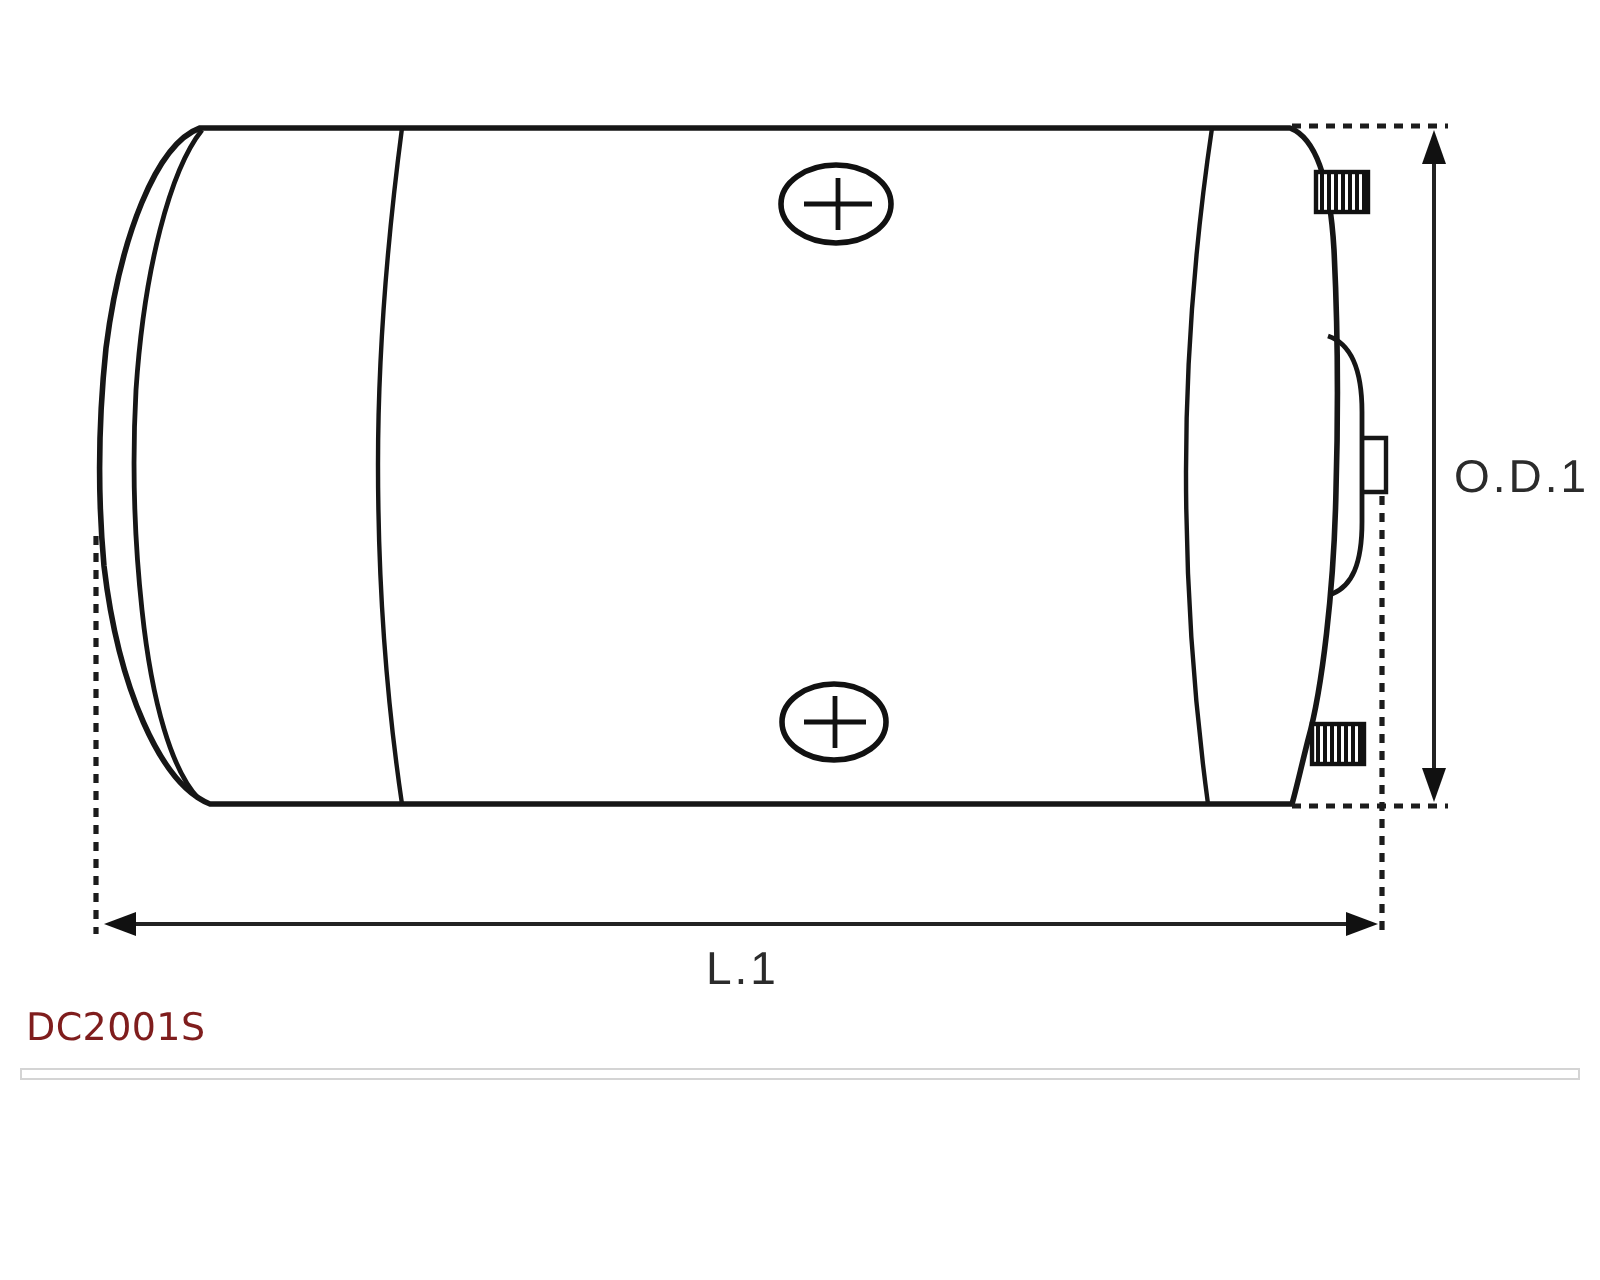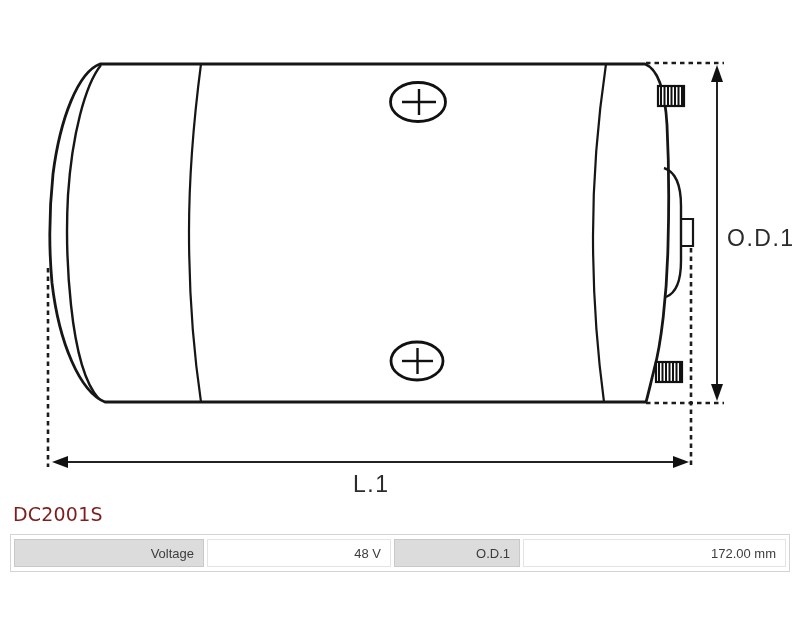--- a/index.html
+++ b/index.html
@@ -125,22 +125,16 @@
   <h1 class="product-code">DC2001S</h1>
 
   <table class="spec">
     <colgroup>
         <col class="c1">
         <col class="c2">
         <col class="c3">
         <col class="c4">
       </colgroup>
     <tbody>
-      <tr>
-        <td class="lbl">Voltage</td>
-        <td class="val">48 V</td>
-        <td class="lbl">O.D.1</td>
-        <td class="val">172.00 mm</td>
-      </tr>
     </tbody>
   </table>
 
 </div>
 
 </body></html>

